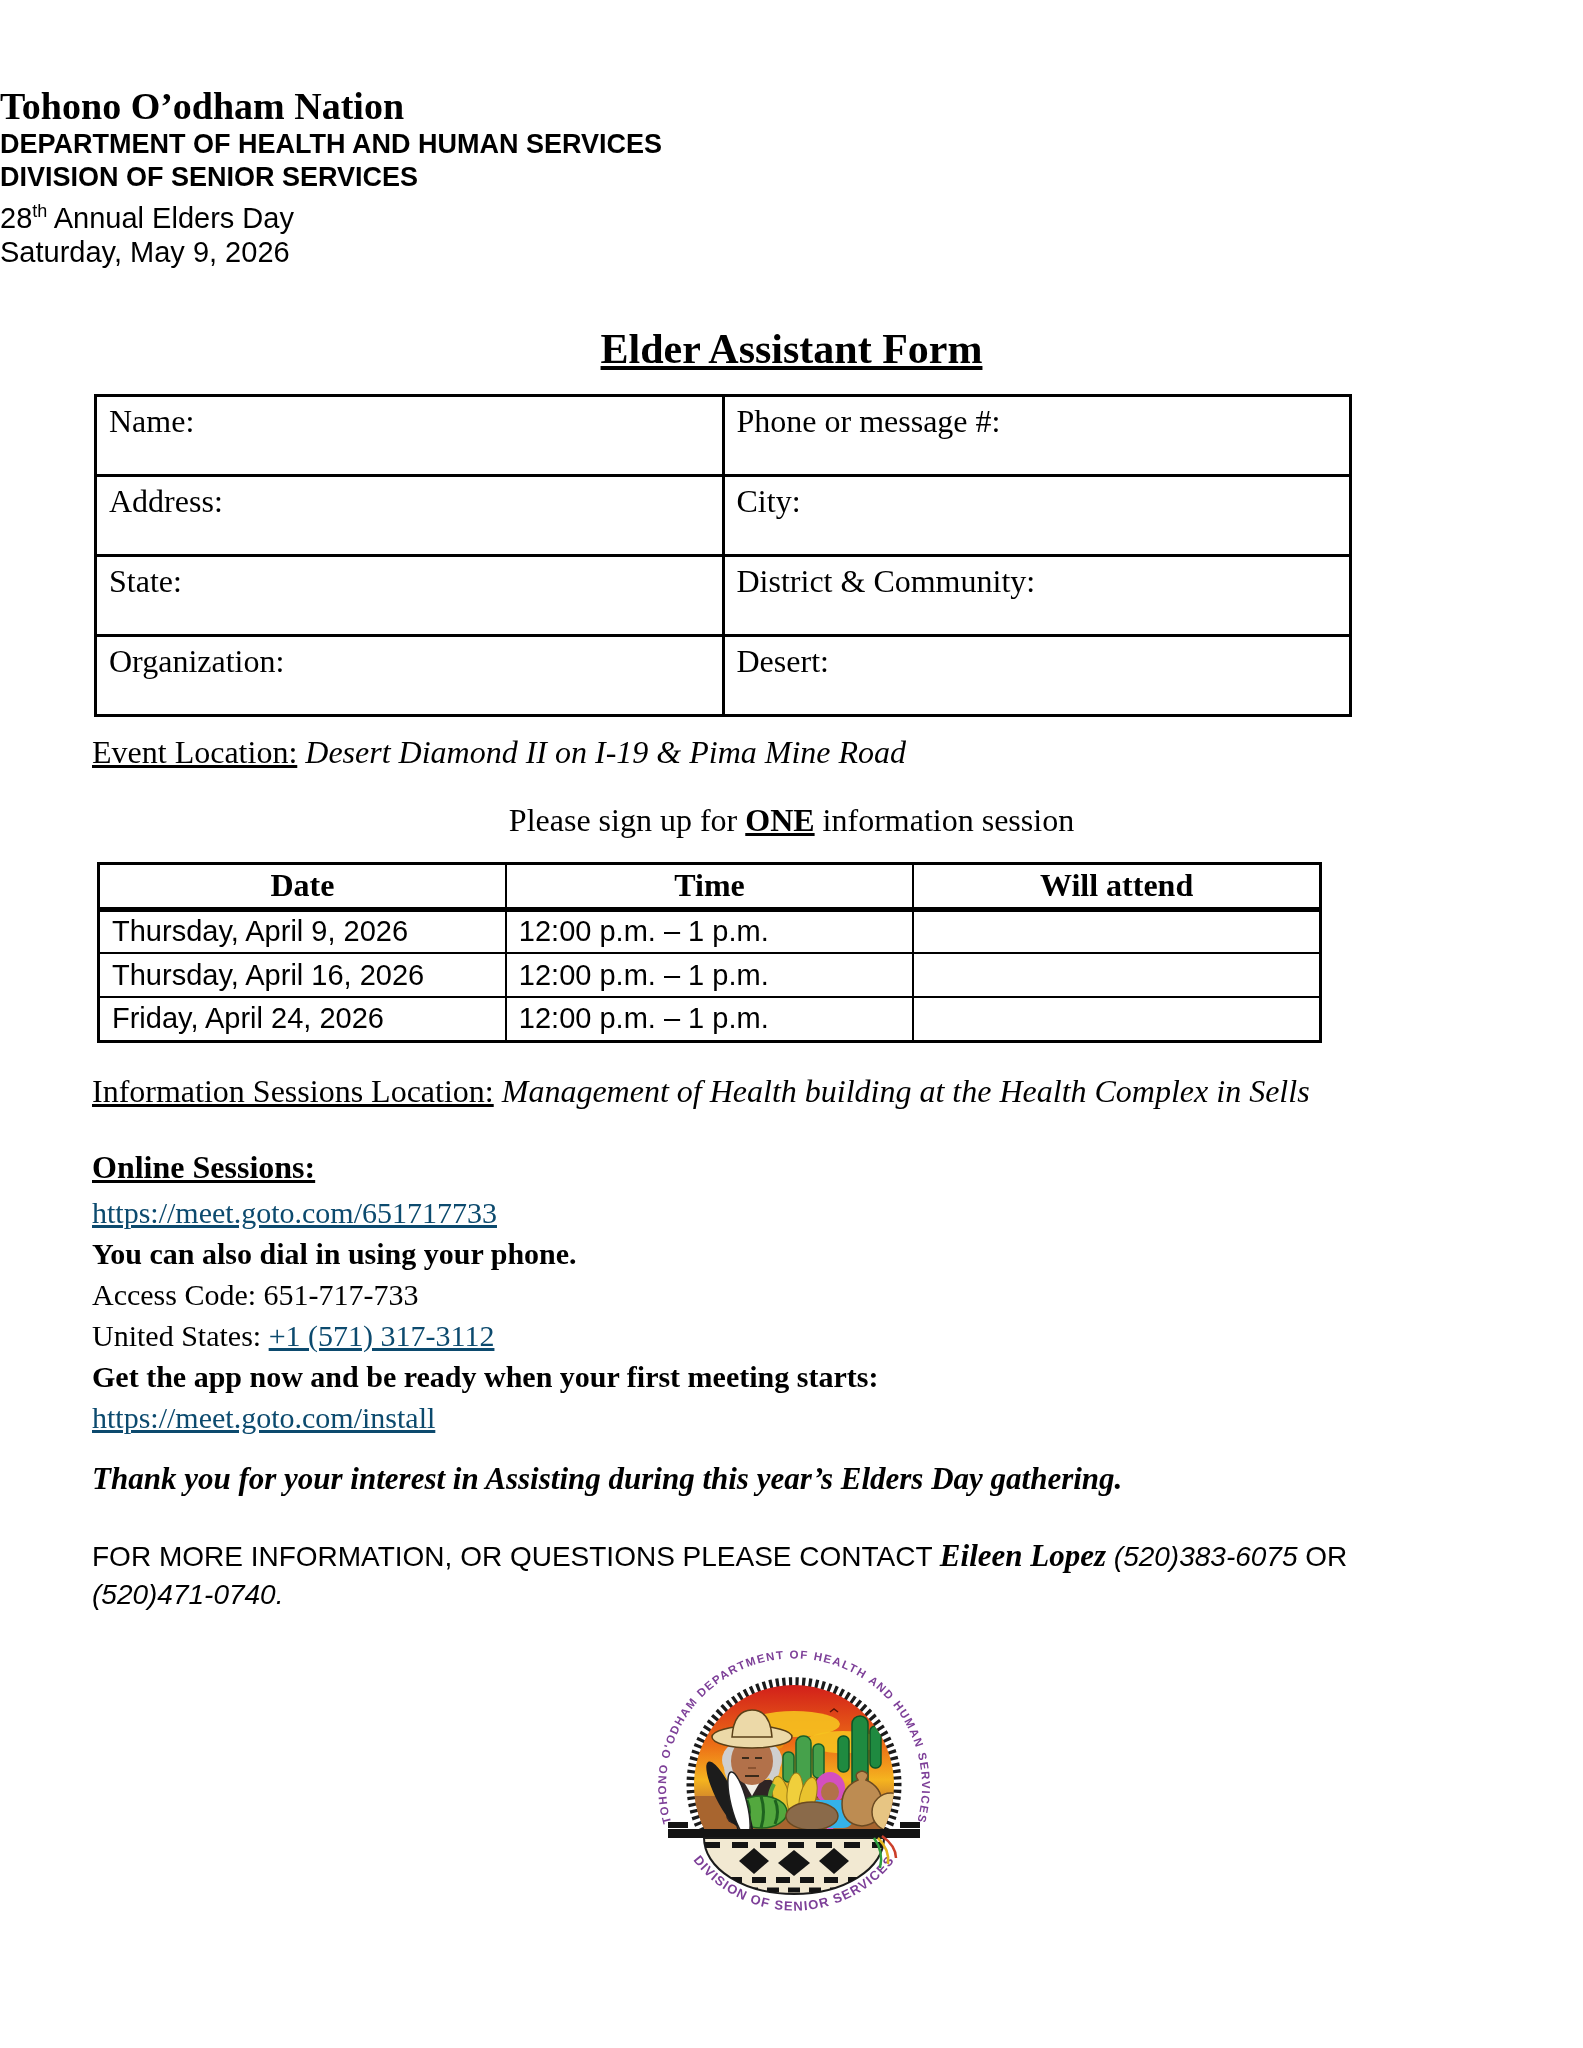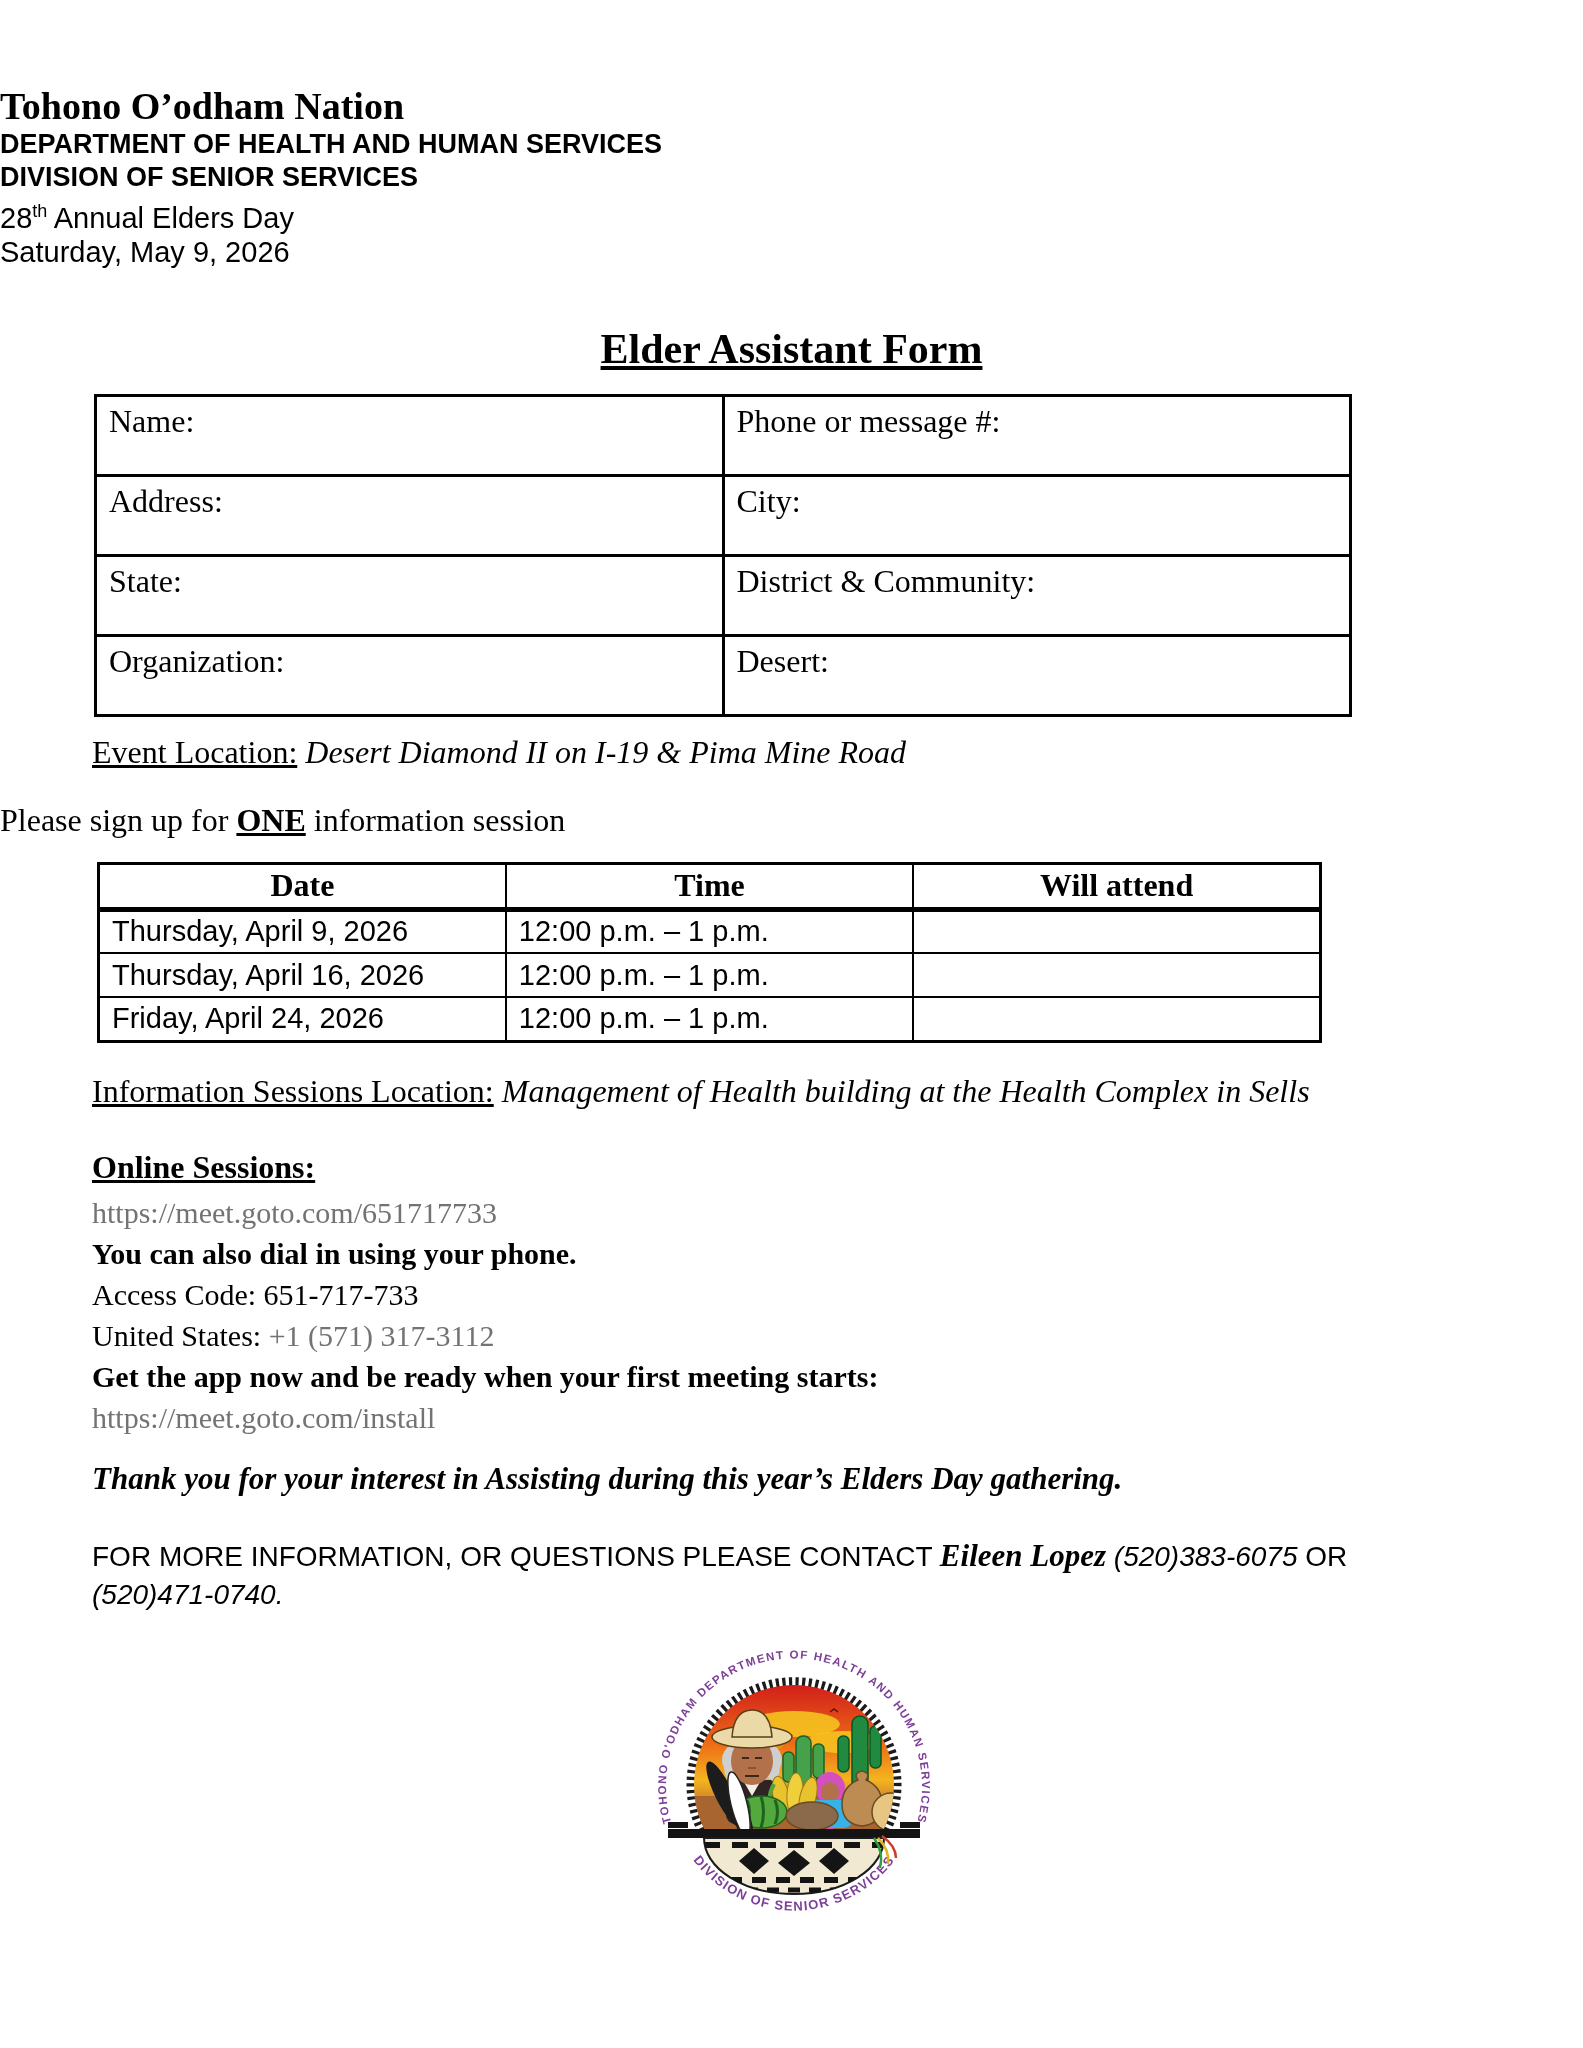--- a/index.html
+++ b/index.html
@@ -17,30 +17,30 @@
   
   .form-title { text-align:center; font-size:42px; font-weight:bold; text-decoration:underline; margin-top:56px; font-family:"Liberation Serif", serif; }
   
   .contact-table { border-collapse:collapse; margin:21px 0 0 94px; width:1258px; table-layout:fixed; border:3px solid #000;padding-left:24px; }
   .contact-table td { border:3px solid #000; height:80px; vertical-align:top; padding:6px 12px; font-size:32px; }
   
   .body-line { margin-left:92px; font-size:32px; }
   .lbl-underline { font-weight:normal; text-decoration:underline; }
   .italic { font-style:italic; }
   .event-loc { margin-top:15px; line-height:40px; }
-  .signup { text-align:left; font-size:32px; margin-top:28px; line-height:40px; }
+  .signup { text-align:center; font-size:32px; margin-top:28px; line-height:40px; }
   .signup .one { font-weight:bold; text-decoration:underline; }
   
   .sessions-table { border-collapse:collapse; margin:22px 0 0 97px; width:1225px; table-layout:fixed; border:3px solid #000; }
   .sessions-table th { border:2px solid #000; border-bottom:5px solid #000; font-size:32px; height:46px; font-weight:bold; text-align:center; font-family:"Liberation Serif", serif; }
   .sessions-table td { border:2px solid #000; font-family:"Liberation Sans", sans-serif; font-size:29px; height:44px; padding:2px 12px; vertical-align:middle; }
   .info-loc { margin-top:28px; white-space:nowrap; line-height:40px; }
   .online-head { margin-top:36px; font-size:32px; font-weight:bold; text-decoration:underline; line-height:40px; }
   .line { margin:10px 0 0 92px; font-size:30px; line-height:31px; }
-  .link { color:#737373; cursor:pointer; }
+  .link { color:#0c4a6e; text-decoration:underline; cursor:pointer; }
   .bold-line { font-weight:bold; }
   .thanks { margin:28px 0 0 92px; font-size:31px; font-weight:bold; font-style:italic; line-height:36px; }
   .contact { margin:40px 0 0 92px; font-family:"Liberation Sans", sans-serif; font-size:28px; line-height:38px; width:1430px; }
   .contact .cname { font-family:"Liberation Serif", serif; font-weight:bold; font-style:italic; font-size:31px; }
   .contact .phone { font-style:italic; }
   
   .logo { position:absolute; left:644px; top:1646px; width:300px; height:300px; }
   .arc-text { font-family:"Liberation Sans", sans-serif; font-weight:bold; fill:#7d3f98; }
 </style>
 </head>

